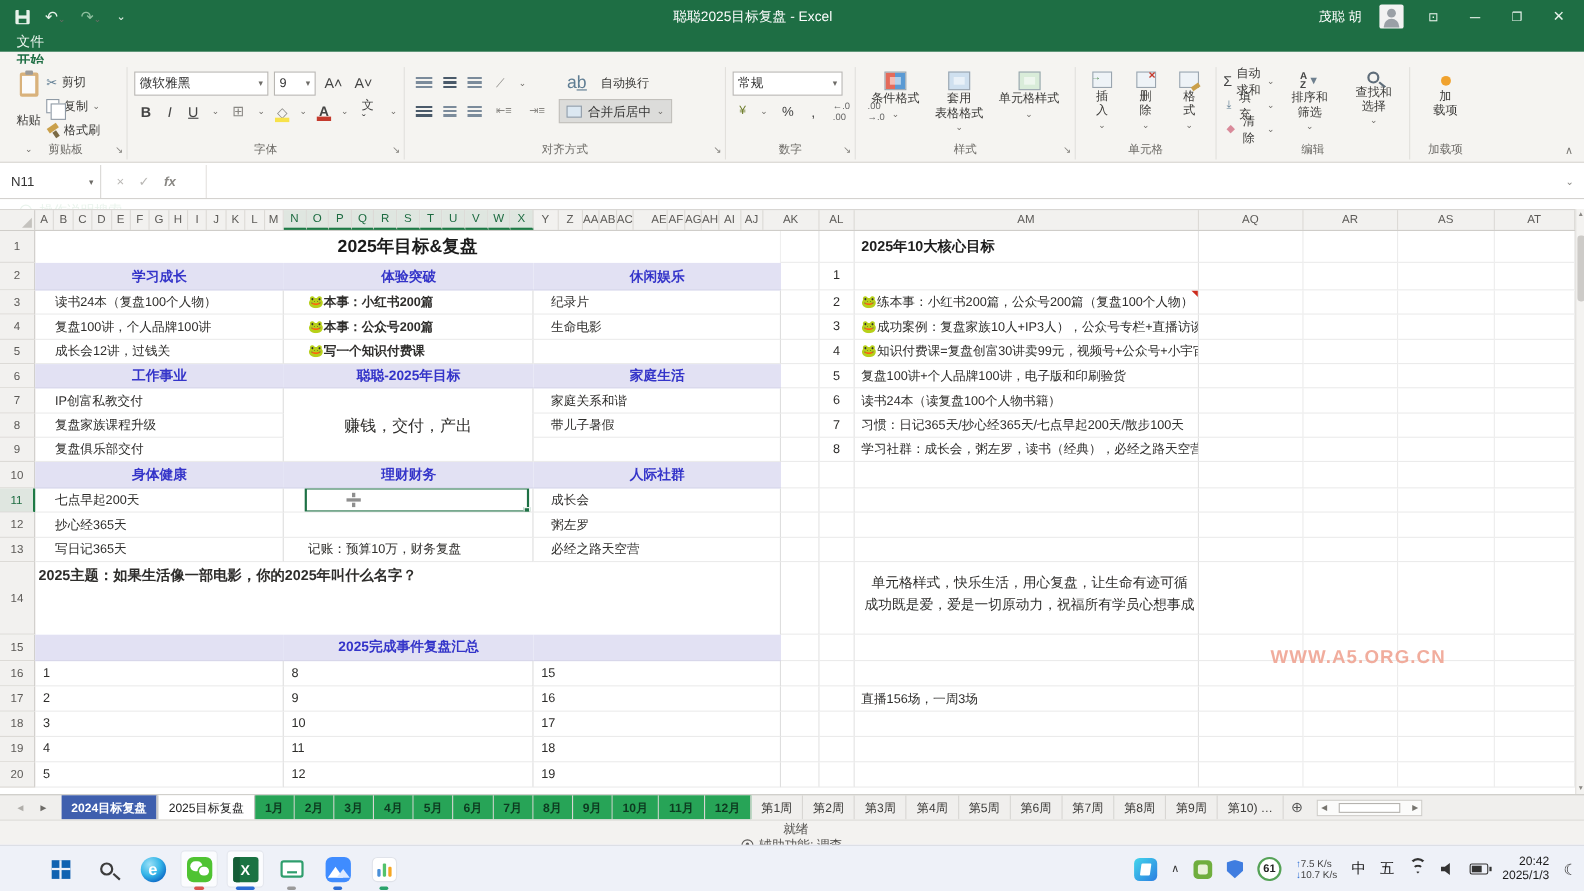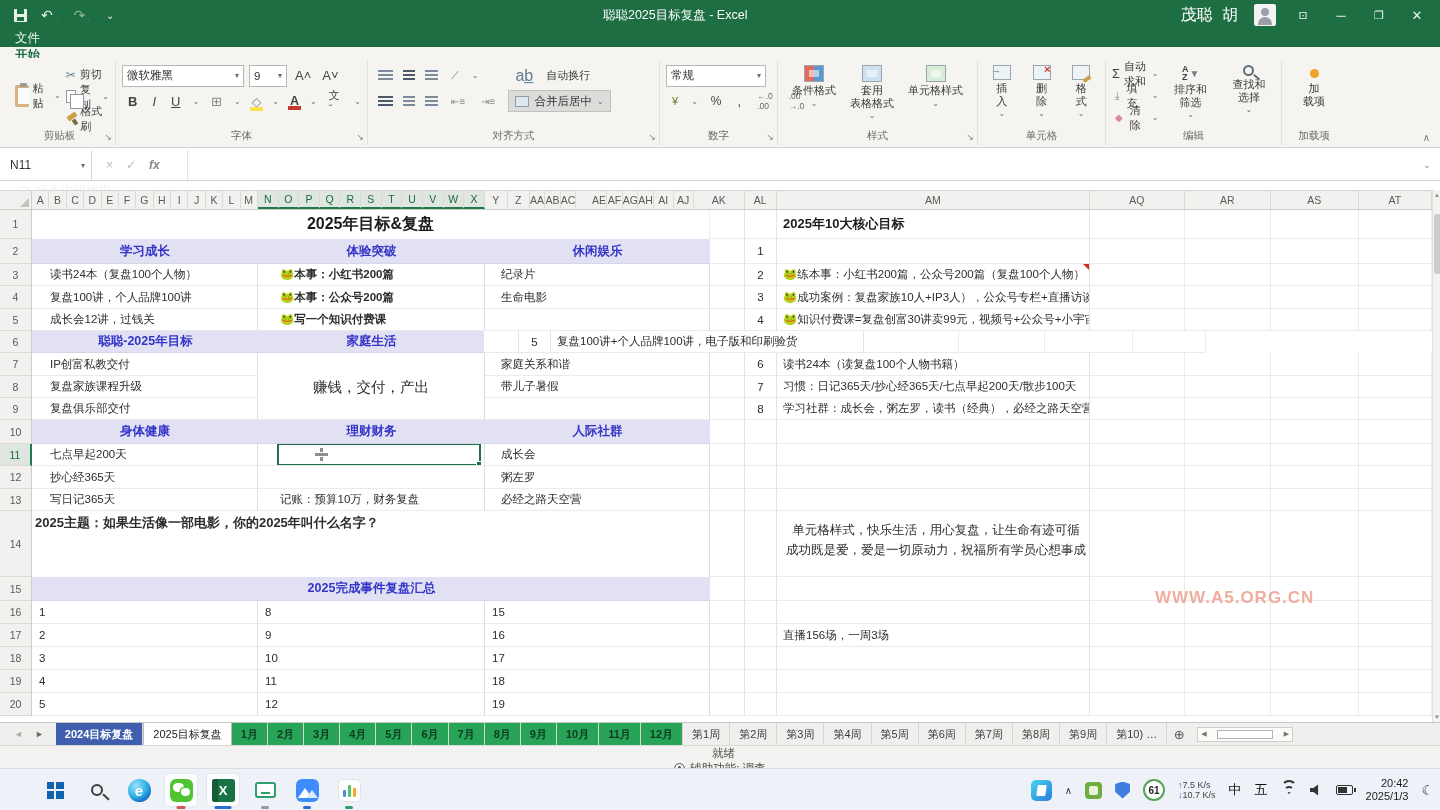--- a/index.html
+++ b/index.html
@@ -10,21 +10,21 @@
   #titlebar { position:absolute; left:0; top:0; width:1440px; height:30px;
     background:#1e6e44; color:#fff; display:flex; align-items:center; }
   .qat { display:flex; align-items:center; gap:14px; padding-left:14px; width:170px; }
   .qat .g { color:#e8f2ea; font-size:14px; }
   .qat .dim { color:#8fbf9f; }
   .floppy { width:13px; height:13px; background:#e8f2ea; border-radius:1px; position:relative; }
   .floppy:before { content:""; position:absolute; left:3px; top:0; width:7px; height:5px; background:#1e6e44; }
   .floppy:after { content:""; position:absolute; left:3px; bottom:1px; width:7px; height:4px; background:#1e6e44; }
   #title-text { flex:1; text-align:center; font-size:12.5px; color:#fdfdfd; }
   .tb-right { display:flex; align-items:center; gap:16px; padding-right:12px; }
-  #user-name { font-size:16px;font-family:Liberation Mono, monospace; }
+  #user-name { font-size:12px; }
   .avatar { width:22px; height:22px; background:#f2f2f2; border-radius:2px; position:relative; }
   .avatar:before { content:""; position:absolute; left:7px; top:4px; width:8px; height:8px; border-radius:50%; background:#9aa0a6; }
   .avatar:after { content:""; position:absolute; left:4px; top:13px; width:14px; height:8px; border-radius:7px 7px 0 0; background:#9aa0a6; }
   .win-btn { font-size:13px; color:#eaf4ed; width:22px; text-align:center; }
 
   
   #menubar { position:absolute; left:0; top:30px; width:1440px; height:28px;
     background:#1e6e44; display:flex; align-items:stretch;flex-direction:column; }
   .mtab { color:#eaf4ed; font-size:12.5px; padding:0 15px; display:flex; align-items:center; }
   .mtab.active { background:#f5f4f1; color:#1e6e44; font-weight:700; }
@@ -36,21 +36,21 @@
   .chaticon:after { content:""; position:absolute; left:3px; bottom:-5px; border:3px solid transparent; border-top-color:#eaf4ed; }
 
   
   #ribbon { position:absolute; left:0; top:58px; width:1440px; height:90px;
     background:#f5f4f1; border-bottom:1px solid #d7d5d2; display:flex; padding:3px 0 0 4px; }
   .rgroup { position:relative; border-right:1px solid #e2e0dc; padding:2px 6px 16px 6px; height:84px; }
   .rlabel { position:absolute; bottom:2px; left:0; right:0; text-align:center; font-size:10.5px; color:#6d6b67; }
   .launch { position:absolute; bottom:3px; right:3px; font-size:9px; color:#8a8884; }
   .rtxt { font-size:11px; color:#3b3a38; }
   .dd { font-size:8px; color:#6d6b67; }
-  .bigbtn { display:flex; flex-direction:row; align-items:center; justify-content:space-between; gap:3px; padding:3px 5px; }
+  .bigbtn { display:flex; flex-direction:column; align-items:center; justify-content:space-between; gap:14px; padding:3px 5px; }
   .mini-row { display:flex; align-items:center; gap:4px; height:19px; }
   .icon16 { width:15px; height:14px; display:inline-block; position:relative; }
   .clip { width:17px; height:22px; background:#d9b27c; border-radius:2px; position:relative; }
   .clip:before { content:""; position:absolute; left:2.5px; top:3px; width:12px; height:16px; background:#fbfbfb; }
   .clip:after { content:""; position:absolute; left:5px; top:-2px; width:7px; height:4px; background:#9b9b9b; border-radius:1px; }
   .scissors { color:#5f7d93; font-size:12px; }
   .copyic { width:12px; height:13px; border:1.5px solid #8f9aa5; background:#fff; position:relative; }
   .copyic:before { content:""; position:absolute; left:3px; top:3px; width:12px; height:13px; border:1.5px solid #8f9aa5; background:#fff; }
   .brush { width:12px; height:12px; position:relative; }
   .brush:before { content:""; position:absolute; left:1px; top:1px; width:10px; height:5px; background:#caa04b; transform:rotate(-35deg); }
@@ -581,20 +581,21 @@
         <div class="cell ak"></div>
         <div class="cell al">4</div>
         <div class="cell am">🐸知识付费课=复盘创富30讲卖99元，视频号+公众号+小宇宙</div>
         <div class="cell aq"></div>
         <div class="cell ar"></div>
         <div class="cell as"></div>
         <div class="cell at"></div>
       </div>
       <div class="row" style="height: 22px;">
         <div class="rh">6</div>
+        <div class="cell c1 band">工作事业</div>
         <div class="cell c2 band">聪聪-2025年目标</div>
         <div class="cell c3 band">家庭生活</div>
         <div class="cell ak"></div>
         <div class="cell al">5</div>
         <div class="cell am">复盘100讲+个人品牌100讲，电子版和印刷验货</div>
         <div class="cell aq"></div>
         <div class="cell ar"></div>
         <div class="cell as"></div>
         <div class="cell at"></div>
       </div>

